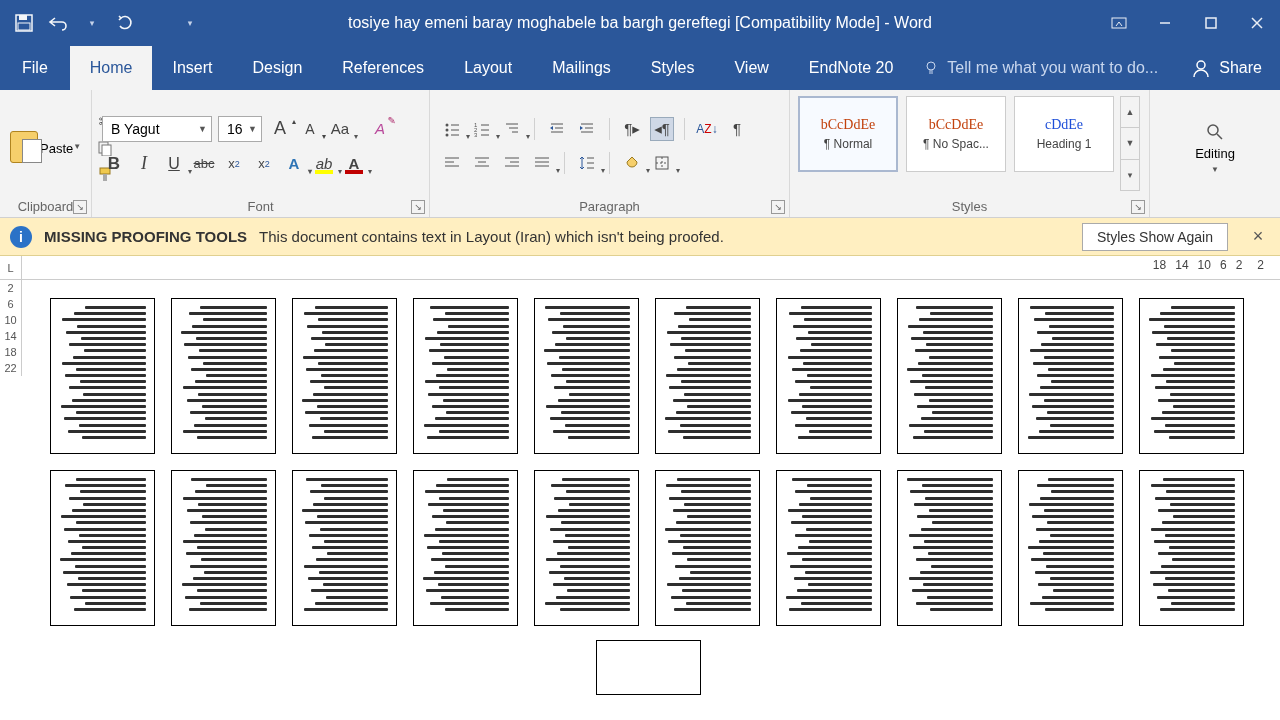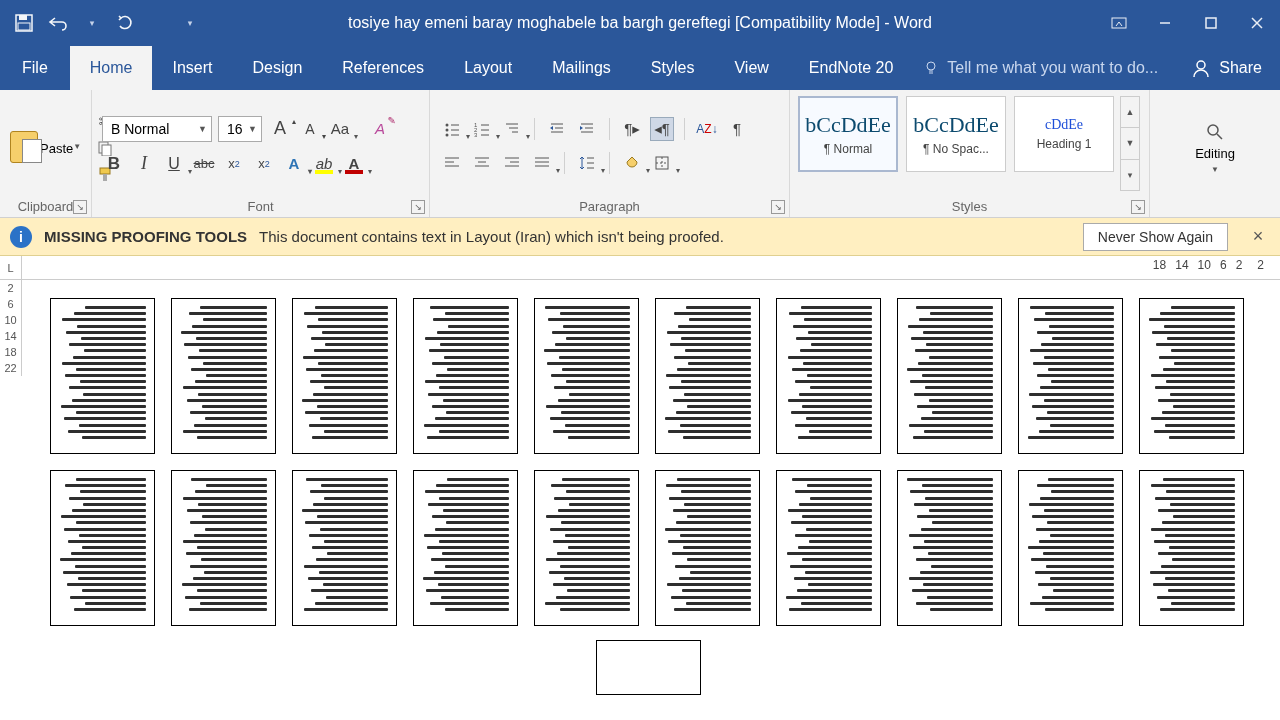--- a/index.html
+++ b/index.html
@@ -58,21 +58,21 @@
 .hl-bar{ background:#ffff00;} .fc-bar{ background:#c00000;}
 
 
 .para-rows { display:flex; flex-direction:column; gap:10px; }
 .sep { width:1px; height:22px; background:#d0d0d0; margin:0 4px; }
 
 
 .styles-body { display:flex; align-items:stretch; }
 .style-card { width:100px; height:76px; border:1px solid #ccc; background:#fff; margin:4px; display:flex; flex-direction:column; align-items:center; justify-content:center; gap:4px; }
 .style-card.active{ border:2px solid #aab8d0; background:#f7faff;}
-.style-prev { font-size:22px; color:#0c4a6e; font-family:"Times New Roman",Georgia,serif; }
+.style-prev { font-size:14px; color:#c2410c; font-family:"Times New Roman",Georgia,serif; }
 .style-prev.heading{ color:#1d4ed8; font-size:14px; }
 .style-name { font-size:12px; color:#444; }
 .gallery-ctrl { width:20px; display:flex; flex-direction:column; border:1px solid #ccc; margin:4px 2px; }
 .gallery-ctrl div{ flex:1; display:flex; align-items:center; justify-content:center; font-size:9px; color:#555; border-bottom:1px solid #ccc; }
 .gallery-ctrl div:last-child{border:none;}
 
 
 .edit-col { display:flex; flex-direction:column; align-items:center; padding:4px 14px 0; gap:4px;}
 
 
@@ -213,21 +213,21 @@
         <span>Clipboard</span>
         <span class="dlg-launch">↘</span>
       </div>
   </div>
 
   <div class="group" style="width:338px">
     <div class="group-body">
       <div class="font-rows">
         <div class="row">
           <div class="combo fontname">
-              <span>B Normal</span>
+              <span>B Yagut</span>
               <span class="dd">▼</span>
             </div>
           <div class="combo fontsize">
               <span>16</span>
               <span class="dd">▼</span>
             </div>
           <span class="ribicon" style="font-size:18px">A<span style="font-size:8px;position:absolute;right:-4px;top:0">▴</span></span>
           <span class="ribicon" style="font-size:14px">A<span style="font-size:8px;position:absolute;right:-4px;bottom:0">▾</span></span>
           <span class="ribicon dd">Aa</span>
           <span class="ribicon clearfmt" style="margin-left:10px">
@@ -413,21 +413,21 @@
       </div>
     </div>
     <div class="group-label"></div>
   </div>
 </div>
 
 <div class="msgbar">
   <div class="info-ico">i</div>
   <span class="msg-title">MISSING PROOFING TOOLS</span>
   <span class="msg-text">This document contains text in Layout (Iran) which isn't being proofed.</span>
-  <button class="msg-btn">Never Show Again</button>
+  <button class="msg-btn">Styles Show Again</button>
   <span class="msg-close">×</span>
 </div>
 
 <div class="ruler-row">
   <div class="ruler-corner">L</div>
   <div class="ruler-h">
     <div class="ruler-nums">
       <span>18</span>
       <span>14</span>
       <span>10</span>

